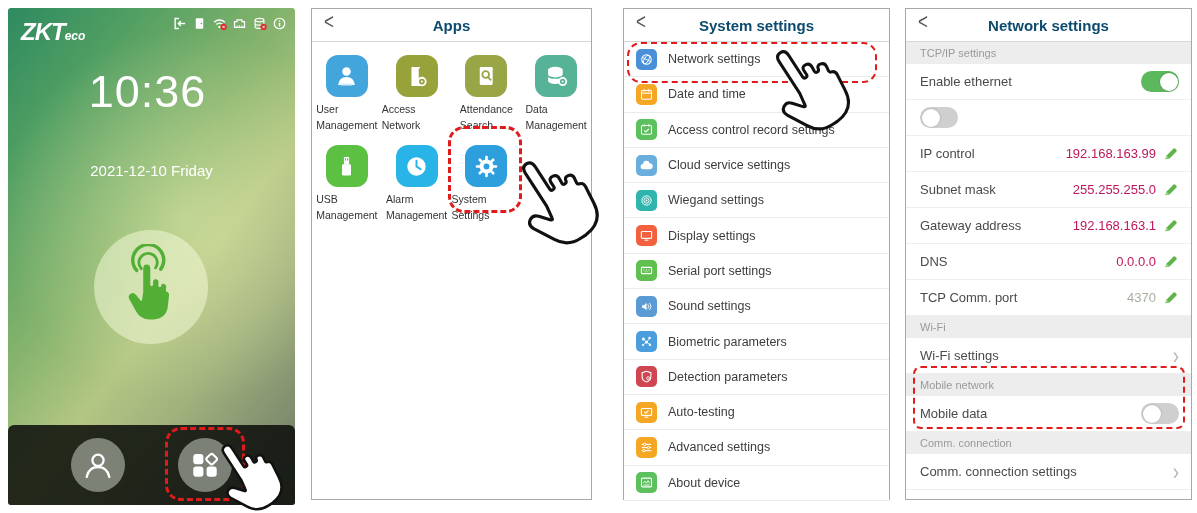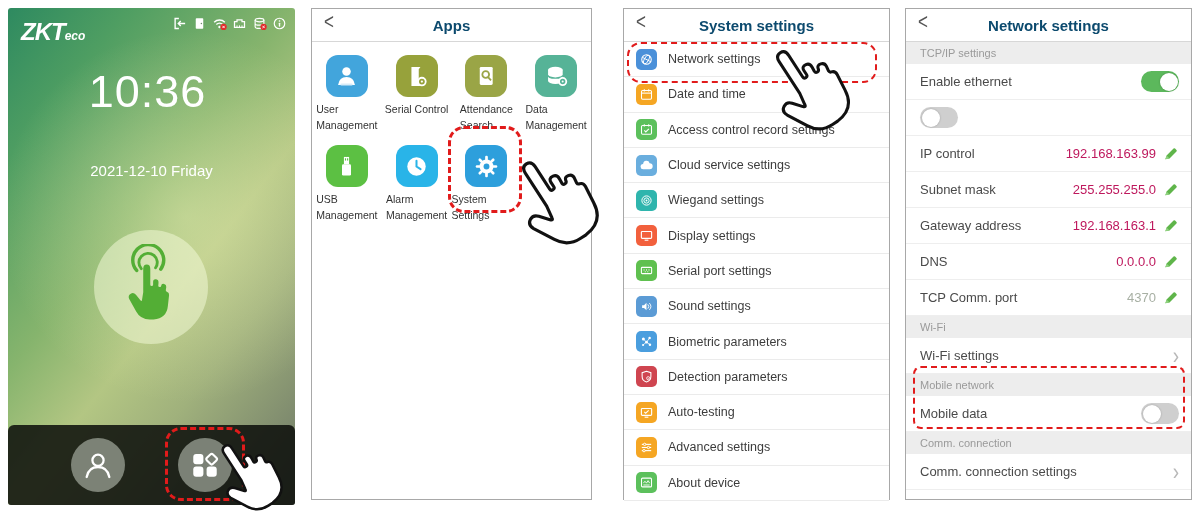--- a/index.html
+++ b/index.html
@@ -174,21 +174,21 @@
 Management</div>
         </div>
         <div class="tile">
           <div class="tile-icon" style="background:#97a23b">
             <svg viewBox="0 0 24 24">
               <path d="M7.5 3.5 h8 l-1.5 2 v13 l1.5 2 h-8 z" fill="#fff"></path>
               <circle cx="16.8" cy="16.5" r="3.4" fill="#97a23b" stroke="#fff" stroke-width="1.6"></circle>
               <circle cx="16.8" cy="16.5" r="1" fill="#fff"></circle>
             </svg>
           </div>
-          <div class="tile-label">Serial Control</div>
+          <div class="tile-label">Access Network</div>
         </div>
         <div class="tile">
           <div class="tile-icon" style="background:#9aa546">
             <svg viewBox="0 0 24 24">
               <rect x="6" y="3.5" width="11.5" height="16" rx="1.2" fill="#fff"></rect>
               <circle cx="11.3" cy="10.3" r="3" fill="none" stroke="#9aa546" stroke-width="1.6"></circle>
               <line x1="13.4" y1="12.5" x2="16" y2="15.4" stroke="#9aa546" stroke-width="1.6"></line>
             </svg>
           </div>
           <div class="tile-label">Attendance

